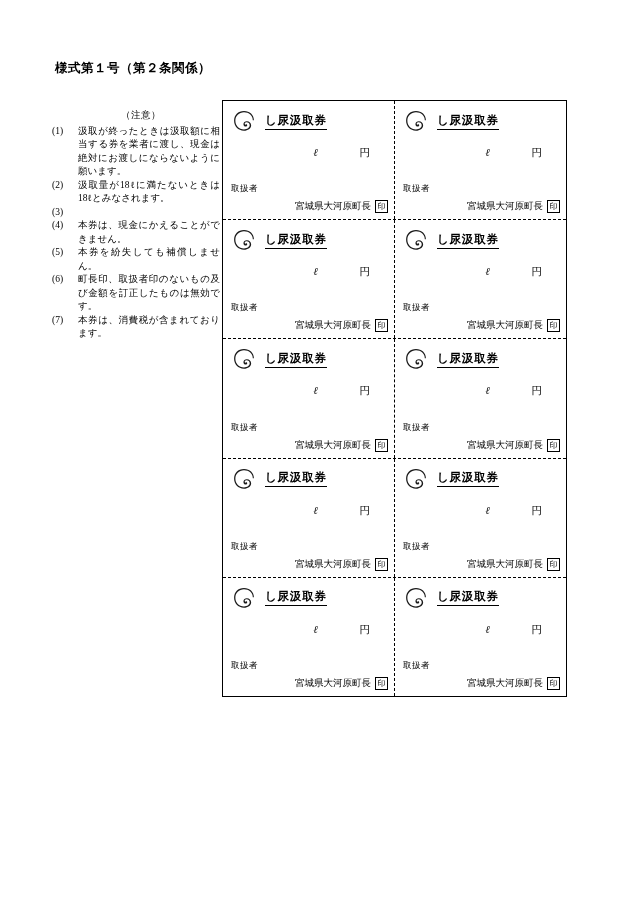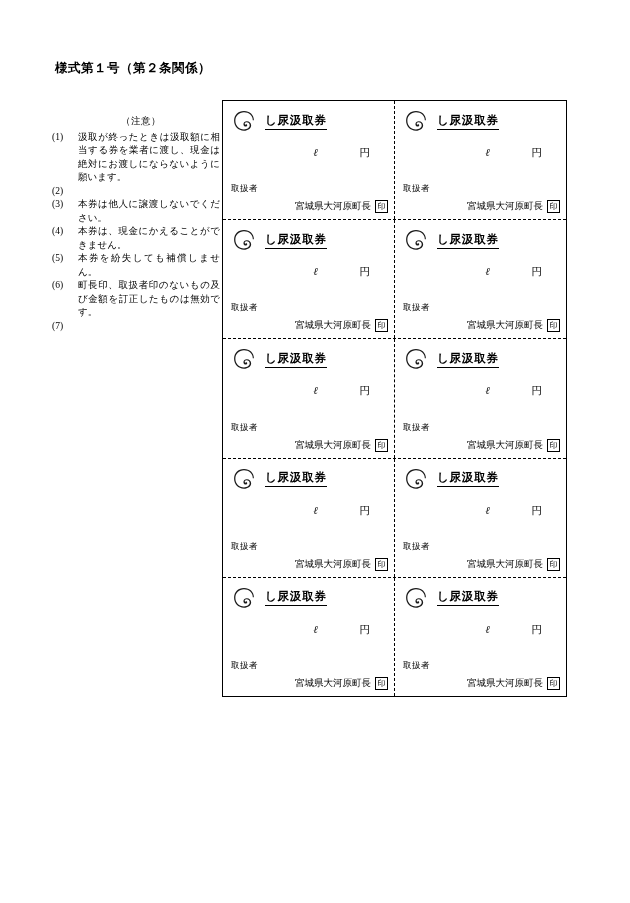--- a/index.html
+++ b/index.html
@@ -46,21 +46,21 @@
     font-size: 12px;
     font-weight: bold;
     text-align: center;
     letter-spacing: 5px;
     padding-left: 18px;
     white-space: nowrap;
   }
   .notes-subtitle {
     font-size: 9.5px;
     text-align: center;
-    margin-top: 14px;
+    margin-top: 8px;
     padding-left: 10px;
     letter-spacing: 0.5px;
   }
   .note-list {
     margin-top: 3px;
     font-size: 9.5px;
     line-height: 1.42;
   }
   .note-item {
     display: flex;
@@ -192,39 +192,40 @@
 
   <div class="notes-col">
     <div class="notes-subtitle">（注意）</div>
     <div class="note-list" id="notes-list">
         <div class="note-item">
           <div class="note-num">(1)</div>
           <div class="note-text">汲取が終ったときは汲取額に相当する券を業者に渡し、現金は絶対にお渡しにならないように願います。</div>
         </div>
         <div class="note-item">
           <div class="note-num">(2)</div>
+          <div class="note-text">汲取量が18ℓに満たないときは18ℓとみなされます。</div>
         </div>
         <div class="note-item">
           <div class="note-num">(3)</div>
-          <div class="note-text">本券は他人に譲渡しないでください。</div>
         </div>
         <div class="note-item">
           <div class="note-num">(4)</div>
           <div class="note-text">本券は、現金にかえることができません。</div>
         </div>
         <div class="note-item">
           <div class="note-num">(5)</div>
           <div class="note-text">本券を紛失しても補償しません。</div>
         </div>
         <div class="note-item">
           <div class="note-num">(6)</div>
           <div class="note-text">町長印、取扱者印のないもの及び金額を訂正したものは無効です。</div>
         </div>
         <div class="note-item">
           <div class="note-num">(7)</div>
+          <div class="note-text">本券は、消費税が含まれております。</div>
         </div>
       </div>
   </div>
 
   <div class="tickets" id="ticket-sheet">
       <div class="ticket-row">
         <div class="ticket">
           <div class="tk-head">
             <svg class="tk-logo" viewBox="0 0 40 40">
               <path d="M20 2 C9 2 2 9.5 2 19.5 C2 29 9 37.5 20 37.5 C27 37.5 33 33.5 33 28 C33 23.6 29.6 20.6 25.2 20.6 C21.6 20.6 19 22.9 19 25.8 C19 28.2 20.8 30 23 30 C24.6 30 25.9 29 25.9 27.6 C25.9 26.5 25.1 25.7 24 25.7 C23.2 25.7 22.6 26.2 22.6 26.9 L22.6 27.1 C21.7 26.7 21.2 26 21.2 25.2 C21.2 23.6 22.8 22.4 24.9 22.4 C28 22.4 30.4 24.7 30.4 27.8 C30.4 32.1 25.8 35.3 20 35.3 C10.8 35.3 4.3 28.2 4.3 19.5 C4.3 10.8 11 4.2 20 4.2 C29.2 4.2 36 10.4 36 18.6 L38 18.6 C38 9 30.4 2 20 2 Z" fill="#1a1a1a"></path>

